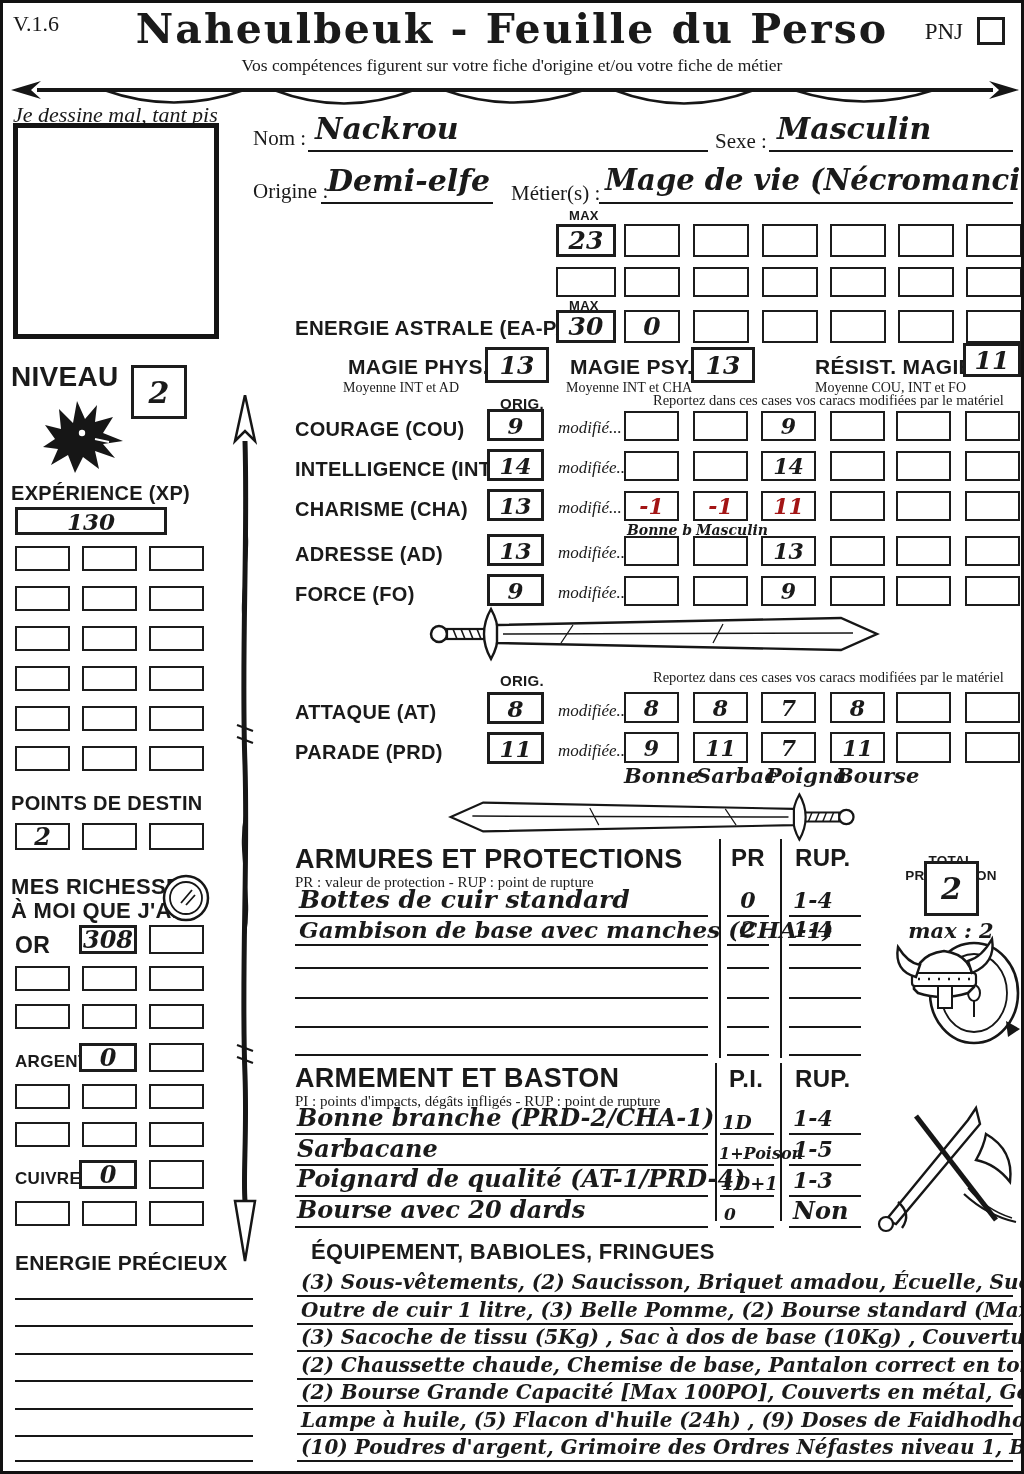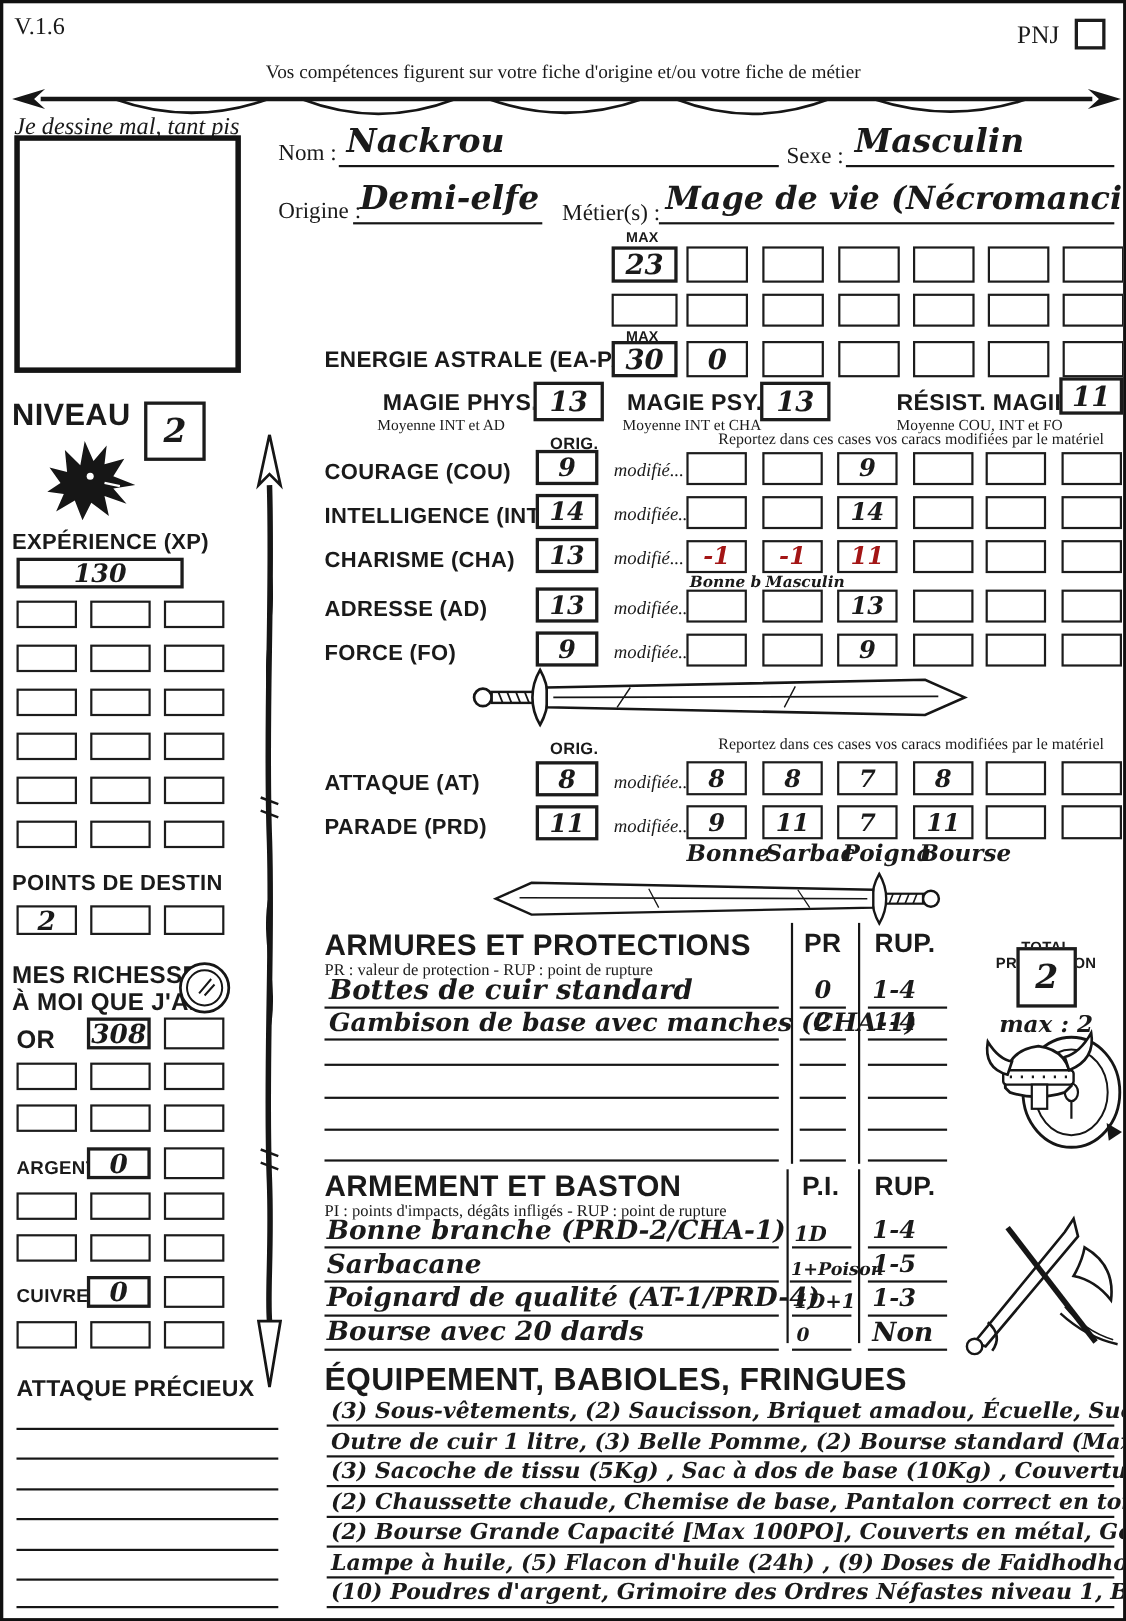--- a/index.html
+++ b/index.html
@@ -18,20 +18,21 @@
   .title{font-family:"DejaVu Serif",serif;font-weight:bold;font-size:41px;letter-spacing:2px;white-space:nowrap;}
   .note{font-family:"Liberation Serif",serif;font-size:14px;}
   svg{display:block;}
 </style>
 </head>
 <body>
 
 <div class="sheet">
 
   <div class="abs lb" style="left:10px;top:8px;font-size:22px;">V.1.6</div>
+  <div class="abs title" style="left:50%;top:2px;transform:translateX(-50%);">Naheulbeuk - Feuille du Perso</div>
   <div class="abs lb" style="right:58px;top:16px;font-size:23px;">PNJ</div>
   <div class="bx" style="right:16px;top:14px;width:28px;height:28px;border-width:3px;"></div>
   <div class="abs lb" style="left:50%;top:52px;transform:translateX(-50%);font-size:17.5px;white-space:nowrap;">Vos compétences figurent sur votre fiche d'origine et/ou votre fiche de métier</div>
 
   <div class="abs" style="left:6px;top:76px;">
     <svg width="1012" height="32" viewBox="0 0 1012 32">
       <g stroke="#161616" fill="none" stroke-width="2.5">
         <line x1="28" y1="11" x2="984" y2="11" stroke-width="4"></line>
         <path d="M95,11 Q165,36 235,11"></path>
           <path d="M265,11 Q335,38 405,11"></path>
@@ -136,21 +137,21 @@
   <div class="abs hd" style="left:12px;top:1166px;font-size:17px;">CUIVRE</div>
   <div class="bx" style="left:76px;top:1157px;width:58px;height:29px;border-width:3px;">
     <span class="hw" style="font-size:24px;">0</span>
   </div>
   <div class="bx" style="left:146px;top:1157px;width:55px;height:29px;"></div>
 
   <div class="bx" style="left:12px;top:1198px;width:55px;height:25px;"></div>
   <div class="bx" style="left:79px;top:1198px;width:55px;height:25px;"></div>
   <div class="bx" style="left:146px;top:1198px;width:55px;height:25px;"></div>
 
-  <div class="abs hd" style="left:12px;top:1248px;font-size:21px;">ATTAQUE PRÉCIEUX</div>
+  <div class="abs hd" style="left:12px;top:1248px;font-size:21px;">ENERGIE PRÉCIEUX</div>
   <div class="ul" style="left:12px;top:1270px;width:238px;height:25px;"></div>
   <div class="ul" style="left:12px;top:1297px;width:238px;height:25px;"></div>
   <div class="ul" style="left:12px;top:1325px;width:238px;height:25px;"></div>
   <div class="ul" style="left:12px;top:1352px;width:238px;height:25px;"></div>
   <div class="ul" style="left:12px;top:1380px;width:238px;height:25px;"></div>
   <div class="ul" style="left:12px;top:1407px;width:238px;height:25px;"></div>
   <div class="ul" style="left:12px;top:1432px;width:238px;height:25px;"></div>
 
   <div class="abs" style="left:222px;top:392px;">
     <svg width="40" height="870" viewBox="0 0 40 870">
@@ -531,21 +532,21 @@
       <polygon points="18,122 100,22 108,10 112,26 28,126" fill="#fff" stroke="#161616" stroke-width="2.4"></polygon>
       <circle cx="18" cy="126" r="7" fill="#fff" stroke="#161616" stroke-width="2.2"></circle>
       <path d="M30,104 Q44,116 34,130" fill="none" stroke="#161616" stroke-width="2.4"></path>
       <line x1="48" y1="18" x2="128" y2="122" stroke="#161616" stroke-width="5"></line>
       <path d="M118,36 Q146,52 142,84 Q128,66 108,62 Q116,48 118,36 Z" fill="#fff" stroke="#161616" stroke-width="2.4"></path>
       <path d="M96,96 Q120,118 148,124" fill="none" stroke="#161616" stroke-width="2.2"></path>
       <path d="M100,90 Q118,112 144,120" fill="none" stroke="#161616" stroke-width="1.4"></path>
     </svg>
   </div>
 
-  <div class="abs hd" style="left:292px;top:1236px;font-size:29px;">ÉQUIPEMENT, BABIOLES, FRINGUES</div>
+  <div class="abs hd" style="left:308px;top:1236px;font-size:22px;">ÉQUIPEMENT, BABIOLES, FRINGUES</div>
   <div class="ul" style="left:294px;top:1266px;width:716px;height:26px;">
     <span class="hw" style="position:absolute;left:4px;bottom:1px;font-size:20px;">(3) Sous-vêtements,  (2) Saucisson, Briquet amadou, Écuelle, Sucettes</span>
   </div>
   <div class="ul" style="left:294px;top:1294px;width:716px;height:26px;">
     <span class="hw" style="position:absolute;left:4px;bottom:1px;font-size:20px;">Outre de cuir 1 litre,  (3) Belle Pomme,  (2) Bourse standard  (Max 50PO)</span>
   </div>
   <div class="ul" style="left:294px;top:1321px;width:716px;height:26px;">
     <span class="hw" style="position:absolute;left:4px;bottom:1px;font-size:20px;">(3) Sacoche de tissu  (5Kg) , Sac à dos de base  (10Kg) , Couverture correcte</span>
   </div>
   <div class="ul" style="left:294px;top:1349px;width:716px;height:26px;">

